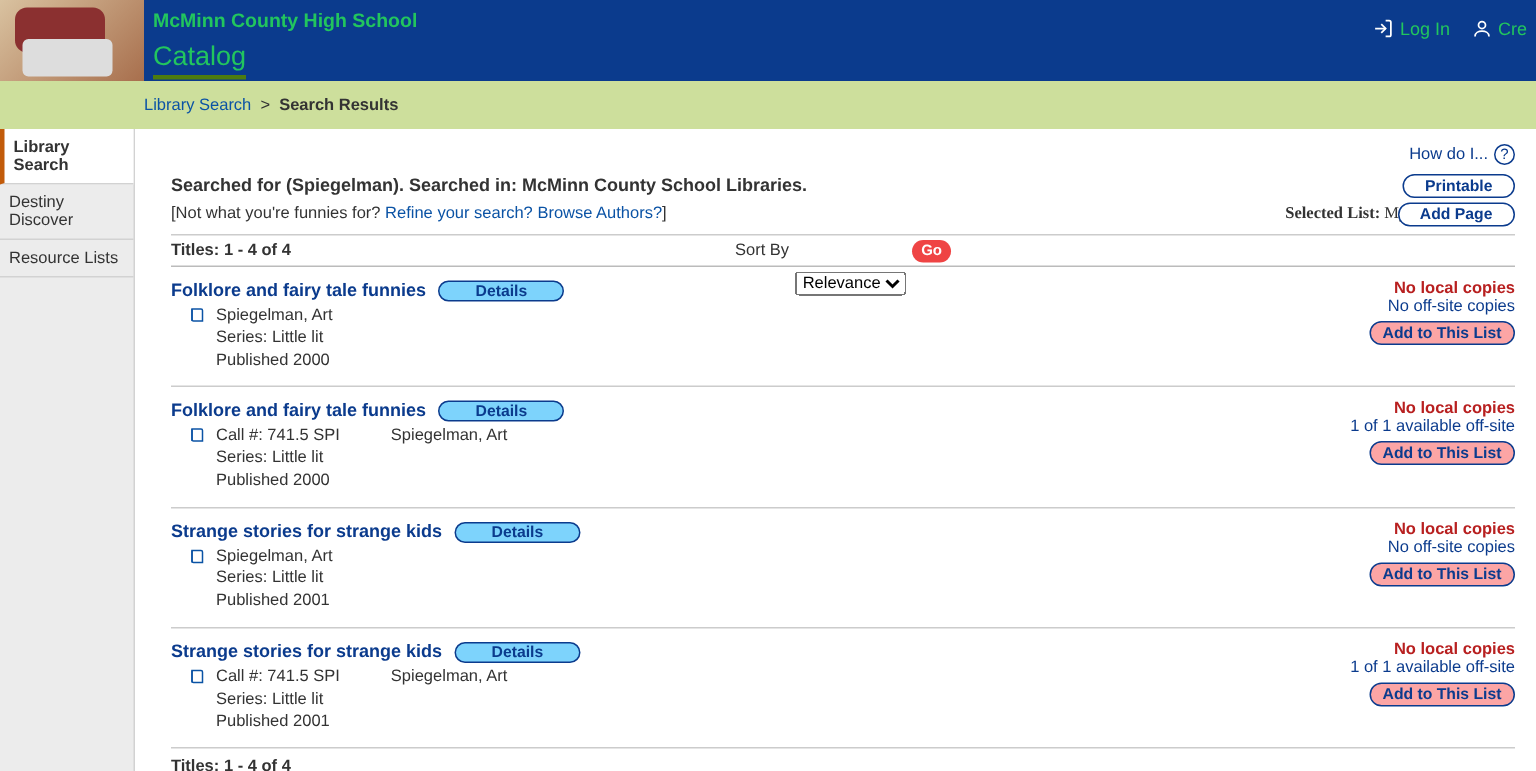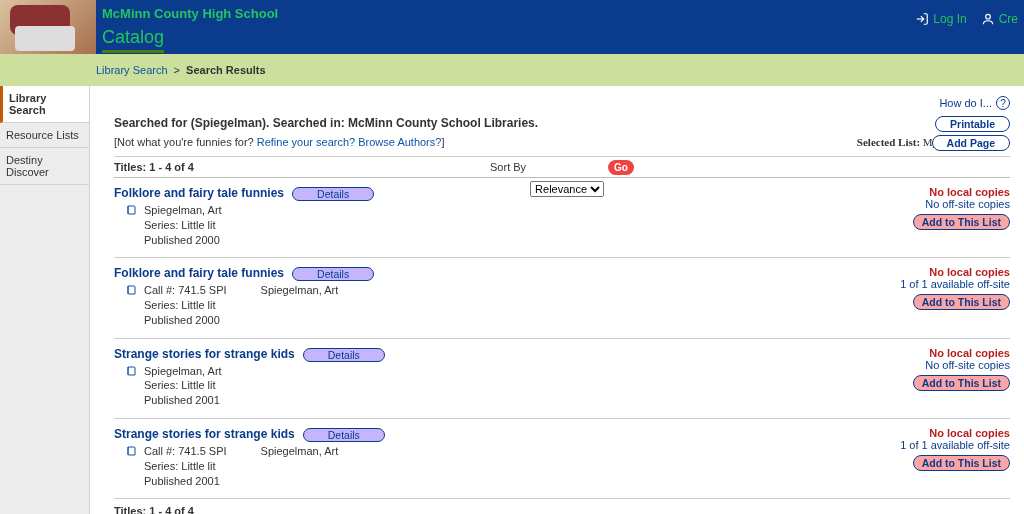--- a/index.html
+++ b/index.html
@@ -221,23 +221,23 @@
     font-size: 12px;
     cursor: pointer;
   }
   .details-btn {
     display: inline-block;
     border: 1px solid #0b3b8d;
     border-radius: 10px;
     padding: 0 24px;
     font-size: 10.5px;
     color: #0b3b8d;
-    background: #c4b5fd;
-    cursor: pointer;
-    font-weight: normal;
+    background: #7dd3fc;
+    cursor: pointer;
+    font-weight: bold;
     margin-left: 8px;
     vertical-align: middle;
   }
   .meta-row {
     margin-top: 2px;
     padding-left: 12px;
     display: flex;
     gap: 6px;
     align-items: flex-start;
   }
@@ -310,22 +310,22 @@
 <div class="green-bar">
   <a href="#">Library Search</a>
   <span class="sep">&nbsp;&gt;&nbsp;</span>
   <span class="current">Search Results</span>
 </div>
 
 <div class="main-layout">
 
   <div class="left-nav">
     <div class="nav-item active">Library Search</div>
+    <div class="nav-item">Destiny Discover</div>
     <div class="nav-item">Resource Lists</div>
-    <div class="nav-item">Destiny Discover</div>
   </div>
 
   <div class="content">
     <div class="howto">
       <span>How do I...</span>
       <span class="qmark">?</span>
     </div>
 
     <div class="top-block">
       <div class="right-pills">

